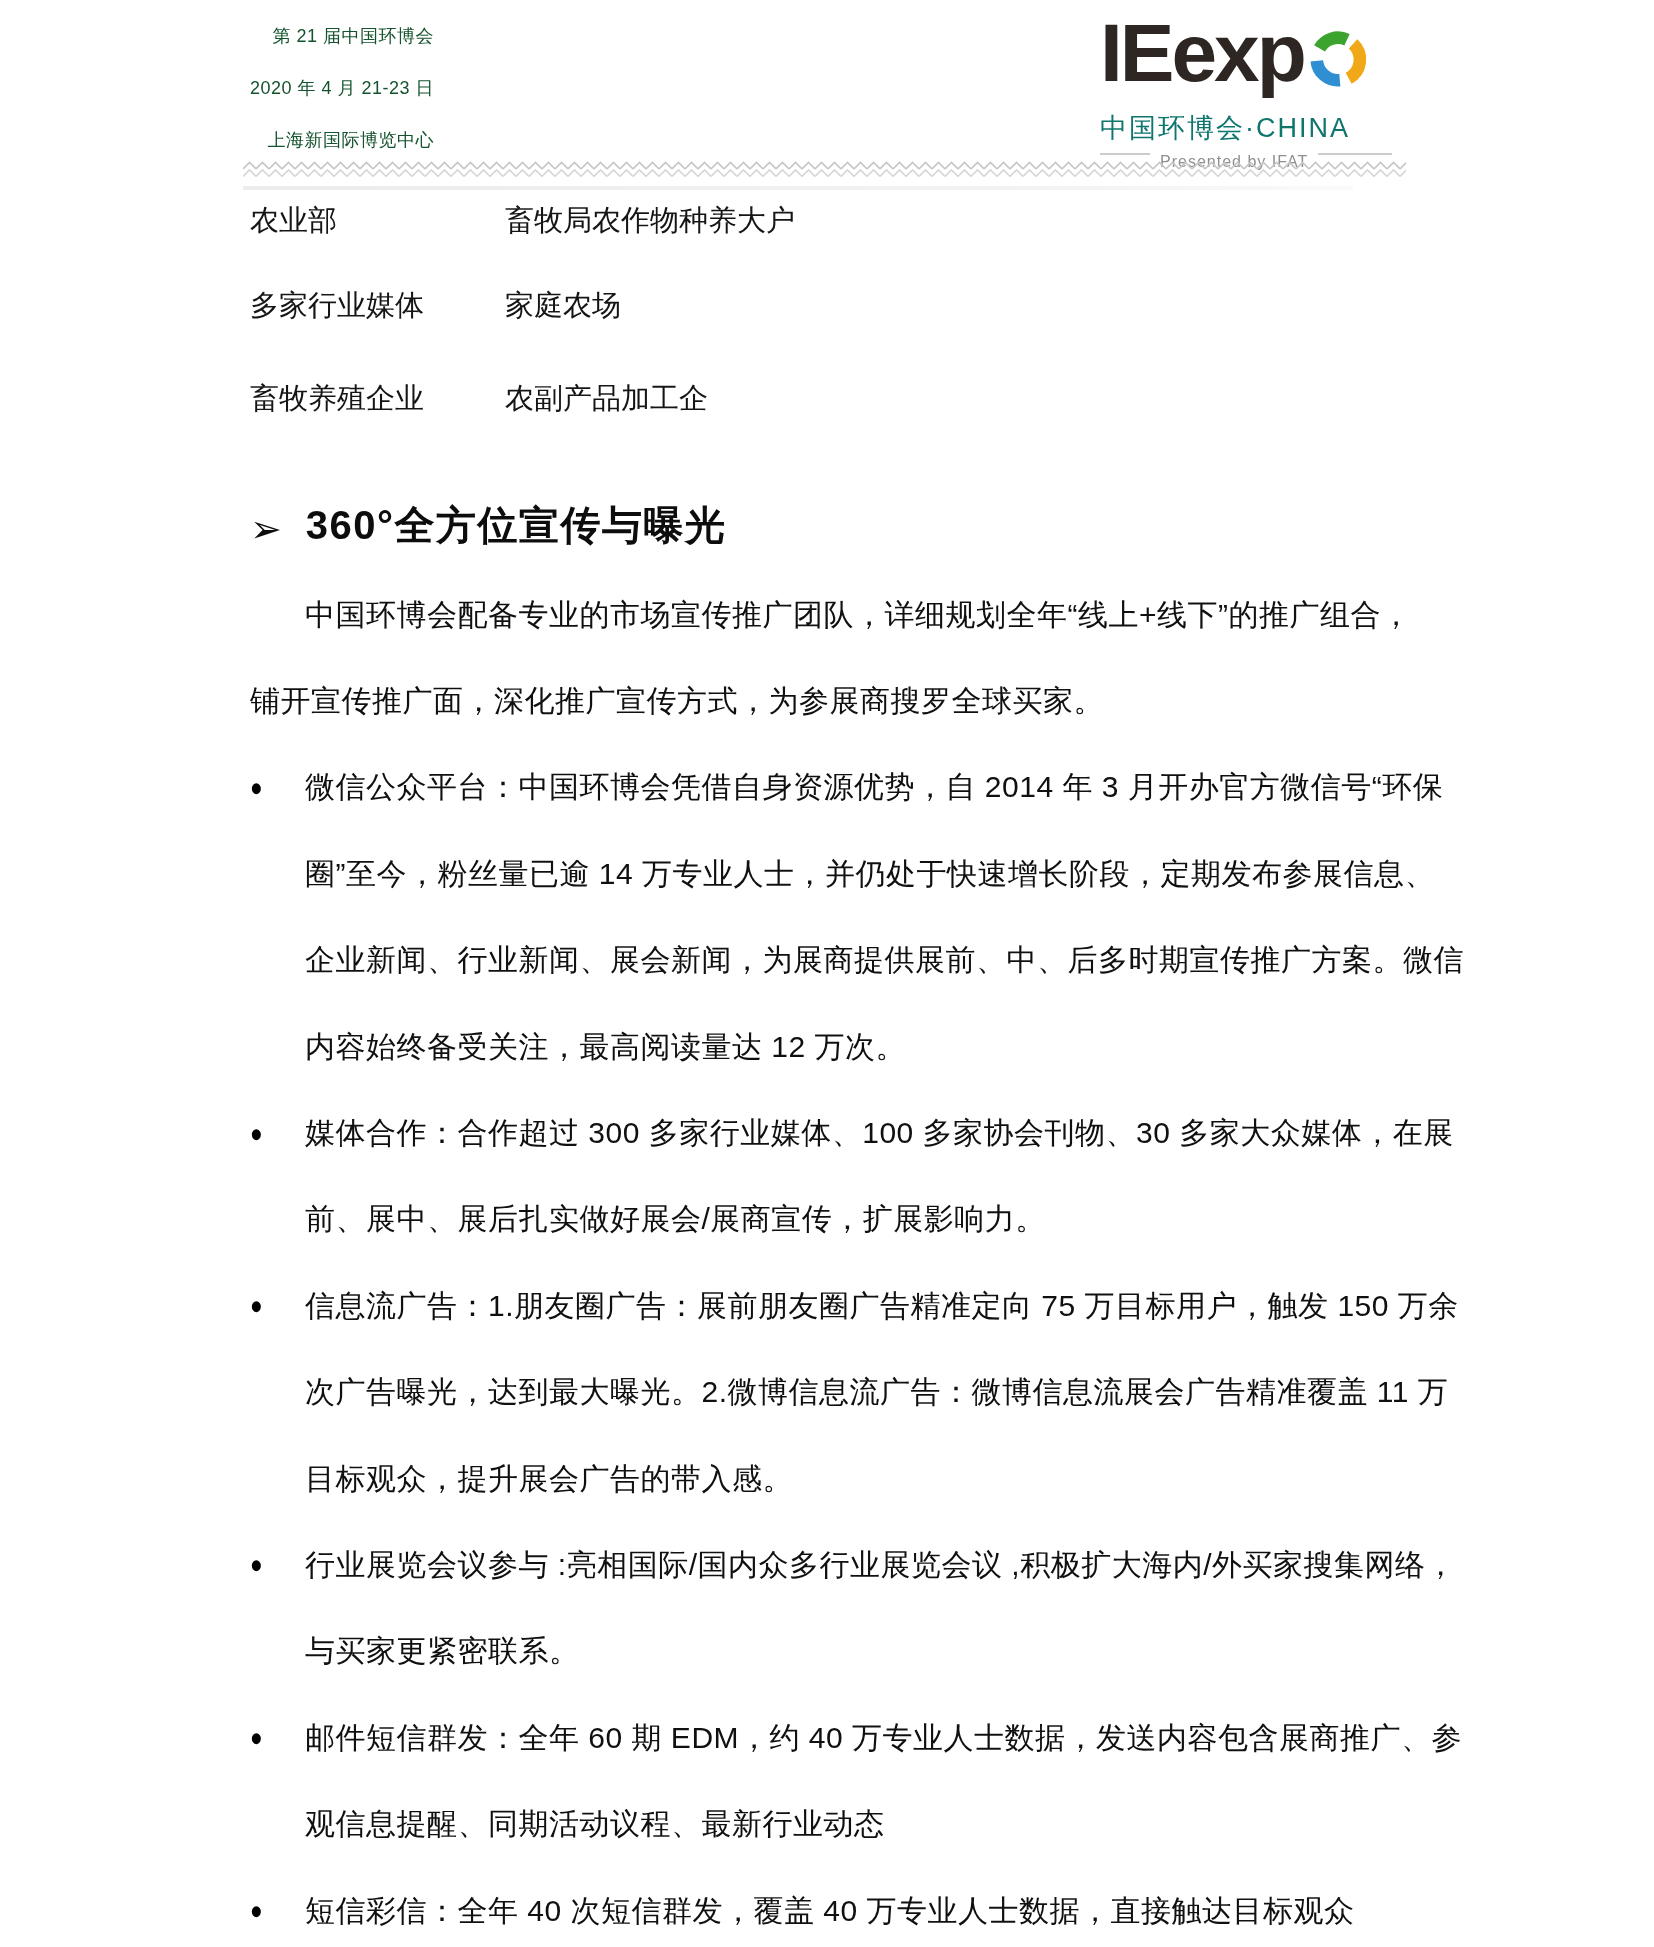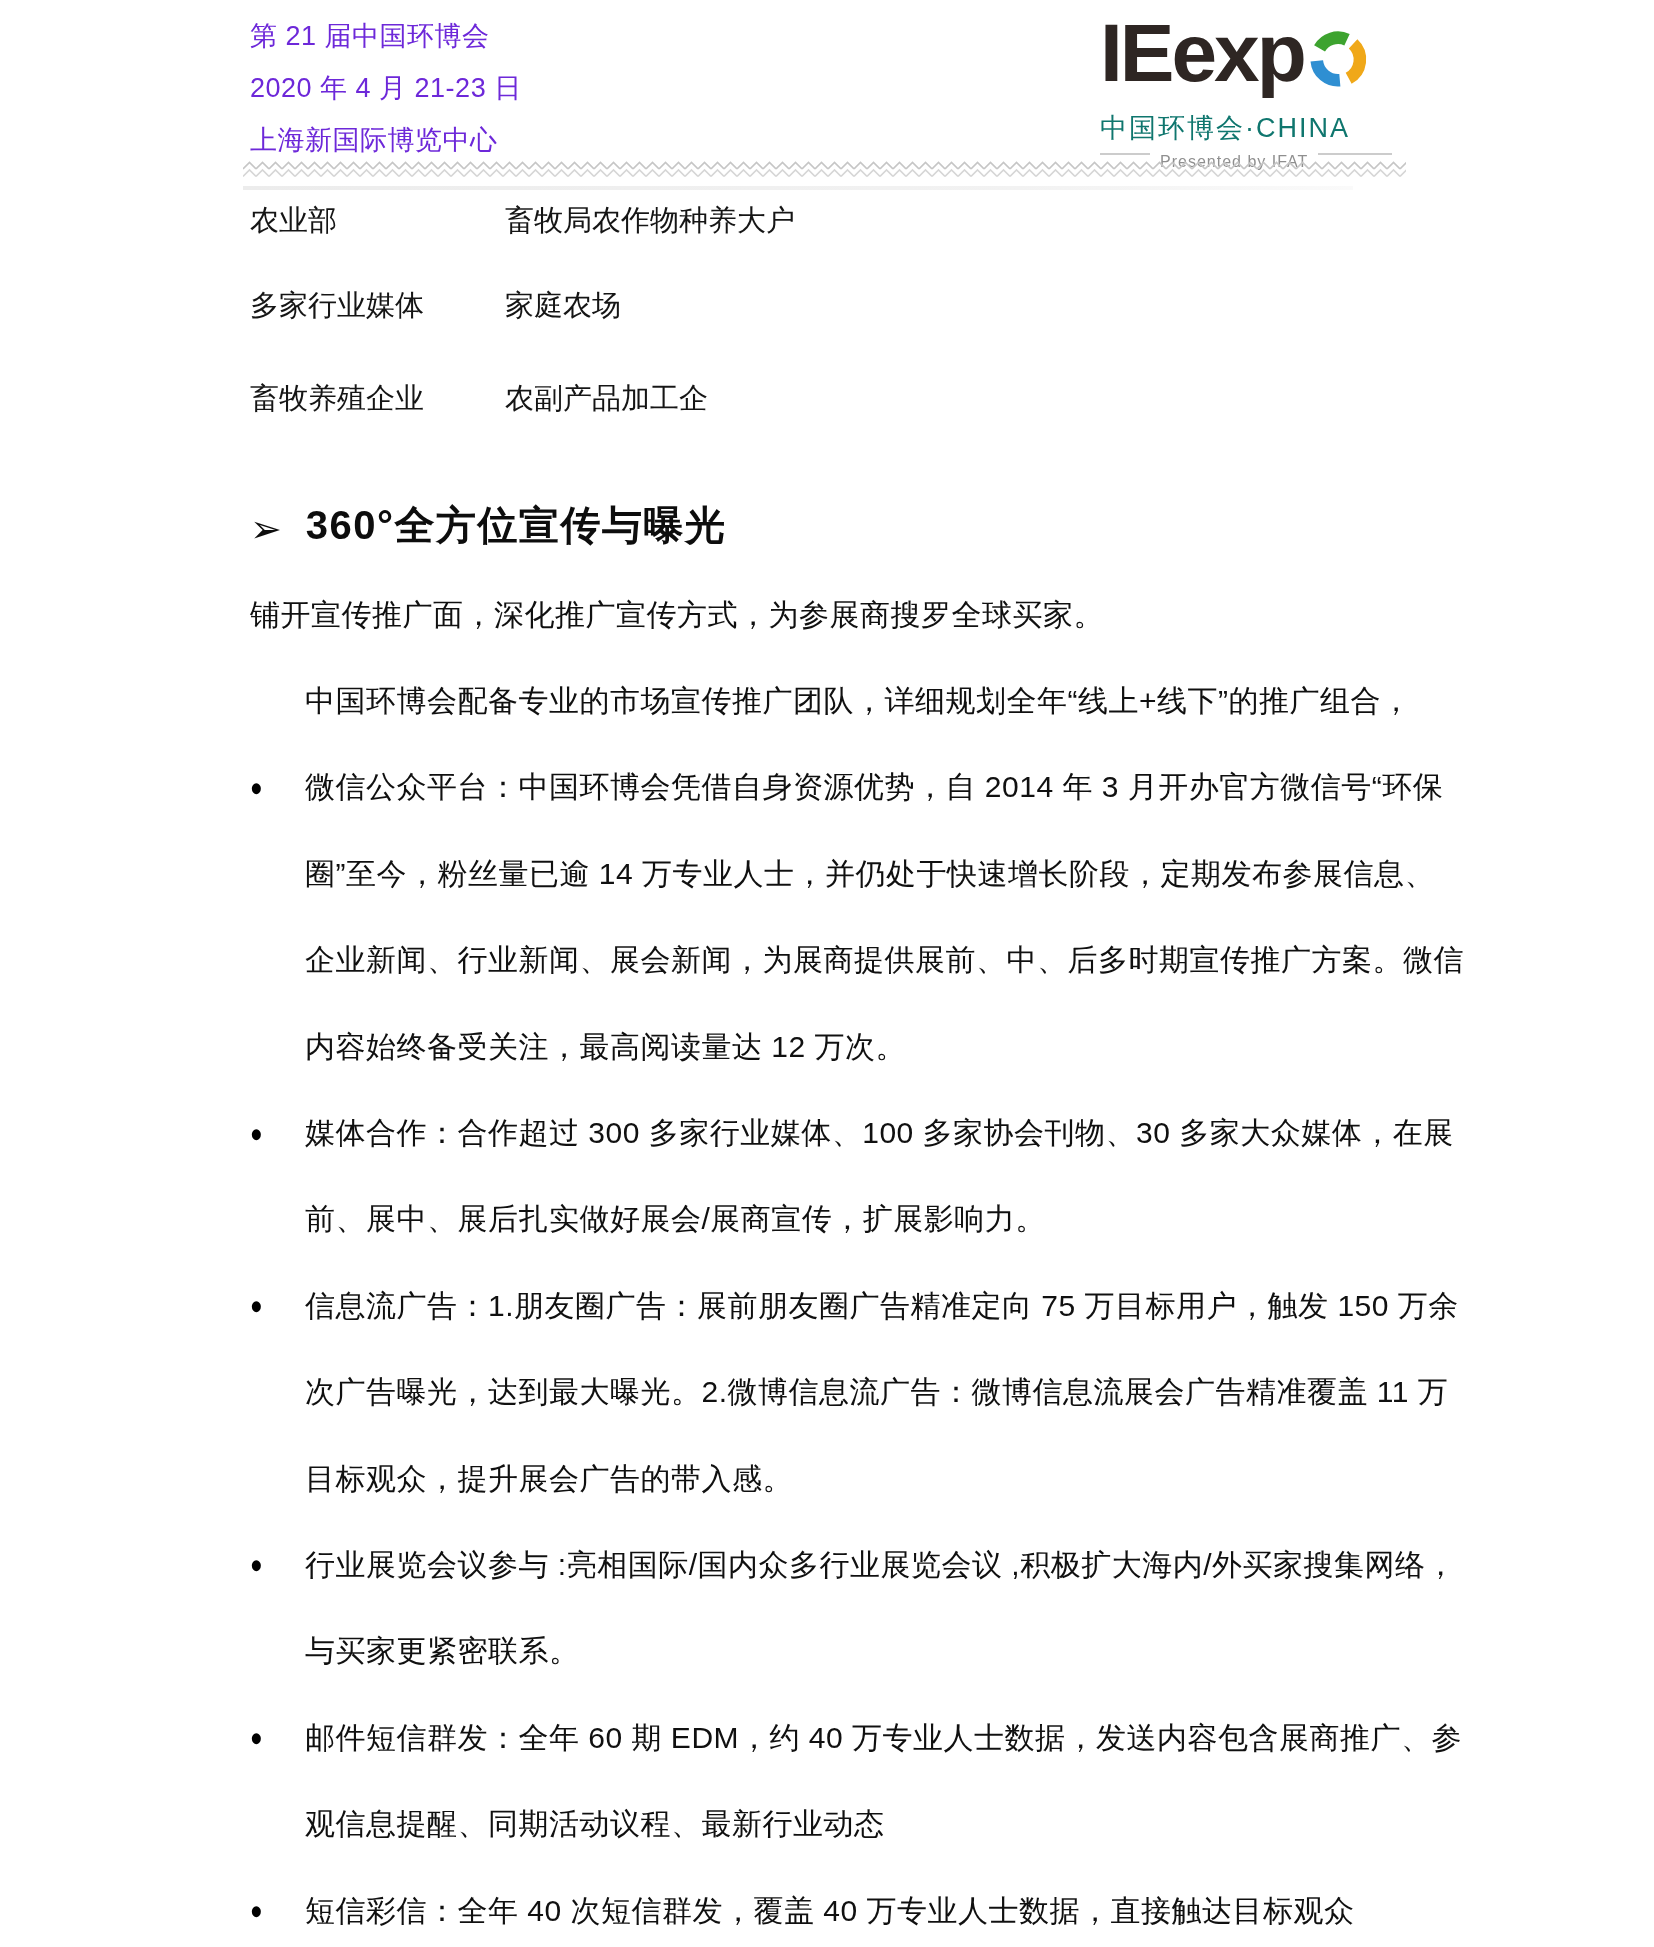--- a/index.html
+++ b/index.html
@@ -11,25 +11,26 @@
     overflow: hidden;
     font-family: "Liberation Sans", "DejaVu Sans", sans-serif;
     color: #111;
   }
 
   
   .header-info {
     position: absolute;
     left: 250px;
     top: 10px;
-    font-size: 27px;
+    font-size: 18px;
     line-height: 52px;
-    color: #6d28d9;
+    color: #14532d;
     letter-spacing: 0.5px;
     white-space: nowrap;
+    text-align: right;
   }
 
   
   .logo { position: absolute; left: 1100px; top: 12px; width: 300px; }
   .logo-word { display: flex; align-items: flex-start; height: 90px; }
   .logo-text {
     font-size: 82px;
     font-weight: bold;
     letter-spacing: -3px;
     color: #2e2623;
@@ -158,26 +159,26 @@
     </div>
   </div>
 
   <div class="heading">
     <span class="heading-marker">➢</span>
     <span class="heading-title">360°全方位宣传与曝光</span>
   </div>
 
   <div class="body-lines">
 
+    <div class="bline">
+      <span class="bline-text">中国环博会配备专业的市场宣传推广团队，详细规划全年“线上+线下”的推广组合，</span>
+    </div>
     <div class="bline flush">
       <span class="bline-text">铺开宣传推广面，深化推广宣传方式，为参展商搜罗全球买家。</span>
     </div>
-    <div class="bline">
-      <span class="bline-text">中国环博会配备专业的市场宣传推广团队，详细规划全年“线上+线下”的推广组合，</span>
-    </div>
 
     <div class="bline">
       <span class="dot">●</span>
       <span class="bline-text">微信公众平台：中国环博会凭借自身资源优势，自 2014 年 3 月开办官方微信号“环保</span>
     </div>
     <div class="bline">
       <span class="bline-text">圈”至今，粉丝量已逾 14 万专业人士，并仍处于快速增长阶段，定期发布参展信息、</span>
     </div>
     <div class="bline">
       <span class="bline-text">企业新闻、行业新闻、展会新闻，为展商提供展前、中、后多时期宣传推广方案。微信</span>

